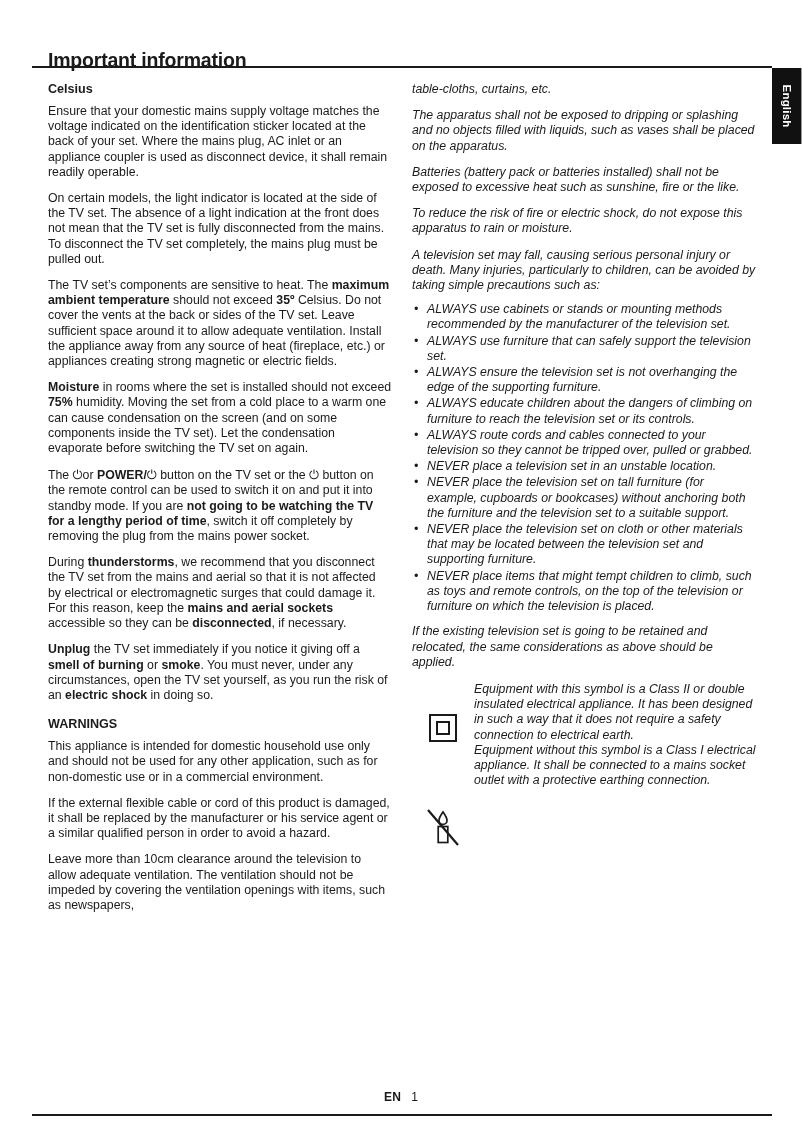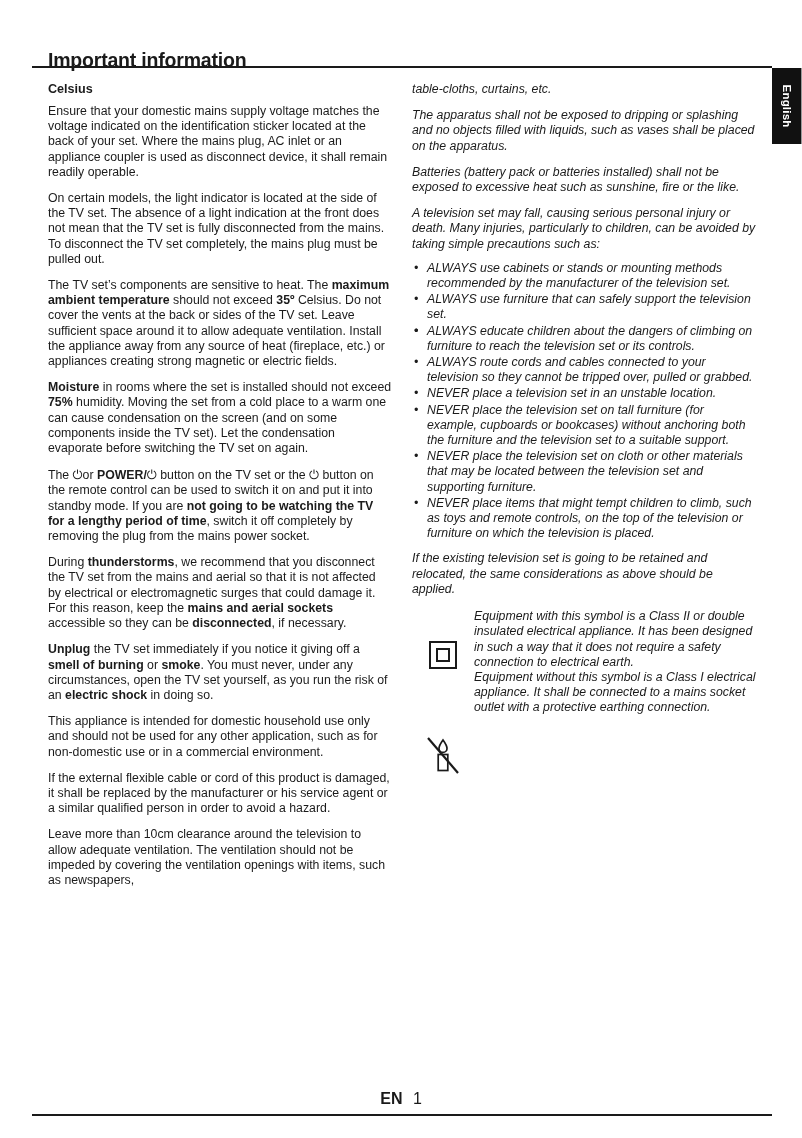--- a/index.html
+++ b/index.html
@@ -160,21 +160,21 @@
     font-size: 12.6px;
   }
 
   
   .footer {
     position: absolute;
     left: 0;
     right: 0;
     top: 1090px;
     text-align: center;
-    font-size: 16px;
+    font-size: 12px;
     color: #1a1a1a;
   }
   .footer .lang-code {
     font-weight: bold;
     letter-spacing: 0.3px;
   }
   .footer .page-num {
     margin-left: 10px;
     font-weight: normal;
   }
@@ -201,37 +201,39 @@
     <p class="para"><span>The TV set’s components are sensitive to heat. The </span><b>maximum ambient temperature</b><span> should not exceed </span><b>35º</b><span> Celsius. Do not cover the vents at the back or sides of the TV set. Leave sufficient space around it to allow adequate ventilation. Install the appliance away from any source of heat (fireplace, etc.) or appliances creating strong magnetic or electric fields.</span></p>
 
     <p class="para"><b>Moisture</b><span> in rooms where the set is installed should not exceed </span><b>75%</b><span> humidity. Moving the set from a cold place to a warm one can cause condensation on the screen (and on some components inside the TV set). Let the condensation evaporate before switching the TV set on again.</span></p>
 
     <p class="para"><span>The </span><span class="pwr">⏻</span><span>or </span> <b>POWER/</b><span class="pwr">⏻</span><span> button on the TV set or the </span><span class="pwr">⏻</span><span> button on the remote control can be used to switch it on and put it into standby mode. If you are </span><b>not going to be watching the TV for a lengthy period of time</b><span>, switch it off completely by removing the plug from the mains power socket.</span></p>
 
     <p class="para"><span>During </span><b>thunderstorms</b><span>, we recommend that you disconnect the TV set from the mains and aerial so that it is not affected by electrical or electromagnetic surges that could damage it. For this reason, keep the </span><b>mains and aerial sockets</b><span> accessible so they can be </span><b>disconnected</b><span>, if necessary.</span></p>
 
     <p class="para"><b>Unplug</b><span> the TV set immediately if you notice it giving off a </span><b>smell of burning</b><span> or </span><b>smoke</b><span>. You must never, under any circumstances, open the TV set yourself, as you run the risk of an </span><b>electric shock</b><span> in doing so.</span></p>
 
+    <div class="sec-head spaced">WARNINGS</div>
 
     <p class="para">This appliance is intended for domestic household use only and should not be used for any other application, such as for non-domestic use or in a commercial environment.</p>
     <p class="para">If the external flexible cable or cord of this product is damaged, it shall be replaced by the manufacturer or his service agent or a similar qualified person in order to avoid a hazard.</p>
     <p class="para">Leave more than 10cm clearance around the television to allow adequate ventilation. The ventilation should not be impeded by covering the ventilation openings with items, such as newspapers,</p>
   </div>
 
   <div class="col col-right">
 
     <p class="para">table-cloths, curtains, etc.</p>
     <p class="para">The apparatus shall not be exposed to dripping or splashing and no objects filled with liquids, such as vases shall be placed on the apparatus.</p>
     <p class="para">Batteries (battery pack or batteries installed) shall not be exposed to excessive heat such as sunshine, fire or the like.</p>
+    <p class="para">To reduce the risk of fire or electric shock, do not expose this apparatus to rain or moisture.</p>
     <p class="para tight">A television set may fall, causing serious personal injury or death. Many injuries, particularly to children, can be avoided by taking simple precautions such as:</p>
 
     <ul class="bullets">
       <li><span class="bullet-dot">•</span><span>ALWAYS use cabinets or stands or mounting methods recommended by the manufacturer of the television set.</span></li>
       <li><span class="bullet-dot">•</span><span>ALWAYS use furniture that can safely support the television set.</span></li>
-      <li><span class="bullet-dot">•</span></li>
+      <li><span class="bullet-dot">•</span><span>ALWAYS ensure the television set is not overhanging the edge of the supporting furniture.</span></li>
       <li><span class="bullet-dot">•</span><span>ALWAYS educate children about the dangers of climbing on furniture to reach the television set or its controls.</span></li>
       <li><span class="bullet-dot">•</span><span>ALWAYS route cords and cables connected to your television so they cannot be tripped over, pulled or grabbed.</span></li>
       <li><span class="bullet-dot">•</span><span>NEVER place a television set in an unstable location.</span></li>
       <li><span class="bullet-dot">•</span><span>NEVER place the television set on tall furniture (for example, cupboards or bookcases) without anchoring both the furniture and the television set to a suitable support.</span></li>
       <li><span class="bullet-dot">•</span><span>NEVER place the television set on cloth or other materials that may be located between the television set and supporting furniture.</span></li>
       <li><span class="bullet-dot">•</span><span>NEVER place items that might tempt children to climb, such as toys and remote controls, on the top of the television or furniture on which the television is placed.</span></li>
     </ul>
 
     <p class="para">If the existing television set is going to be retained and relocated, the same considerations as above should be applied.</p>
 

